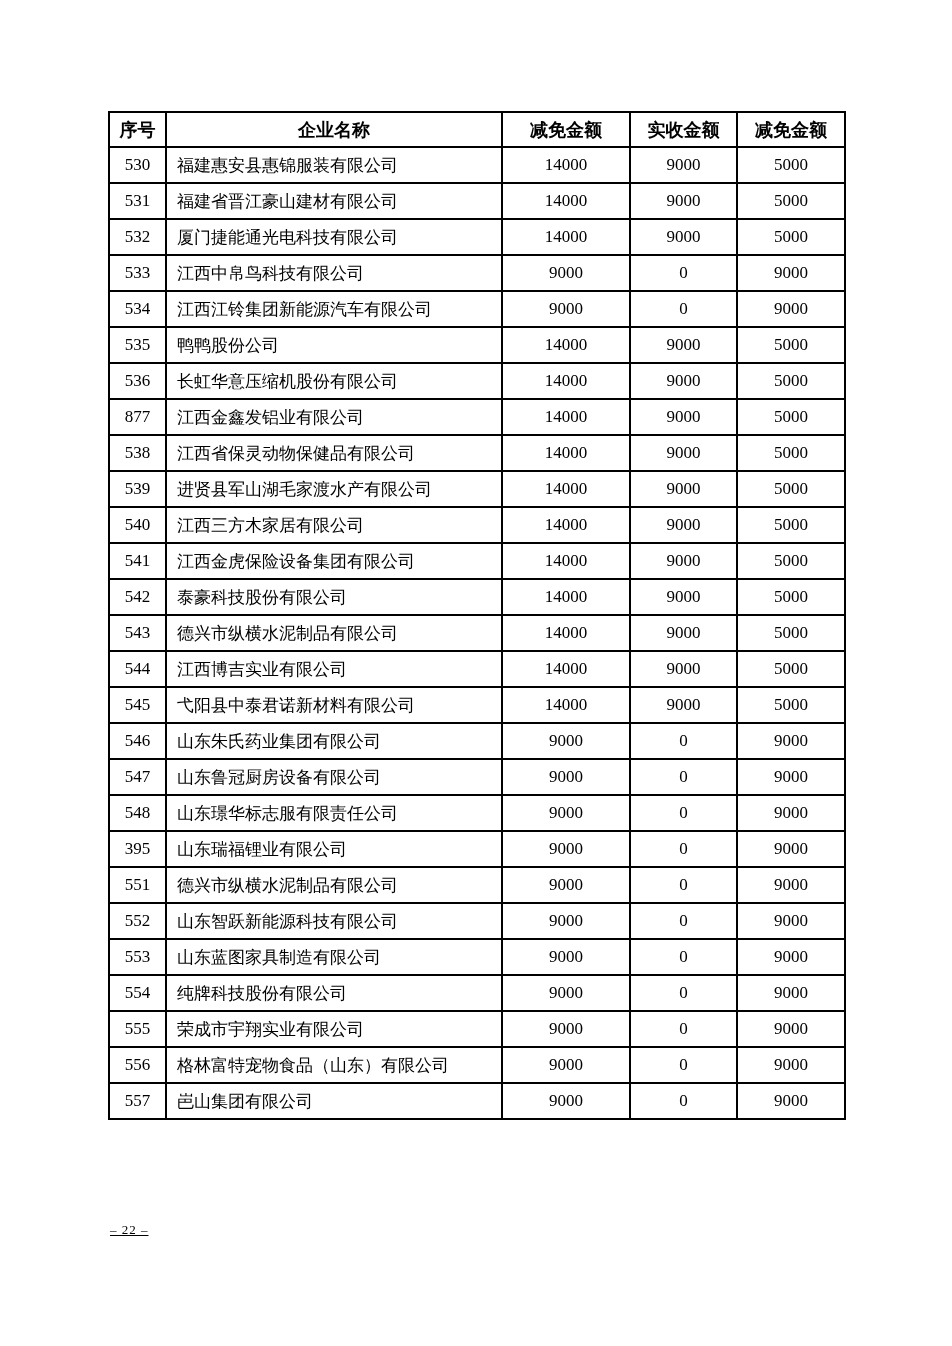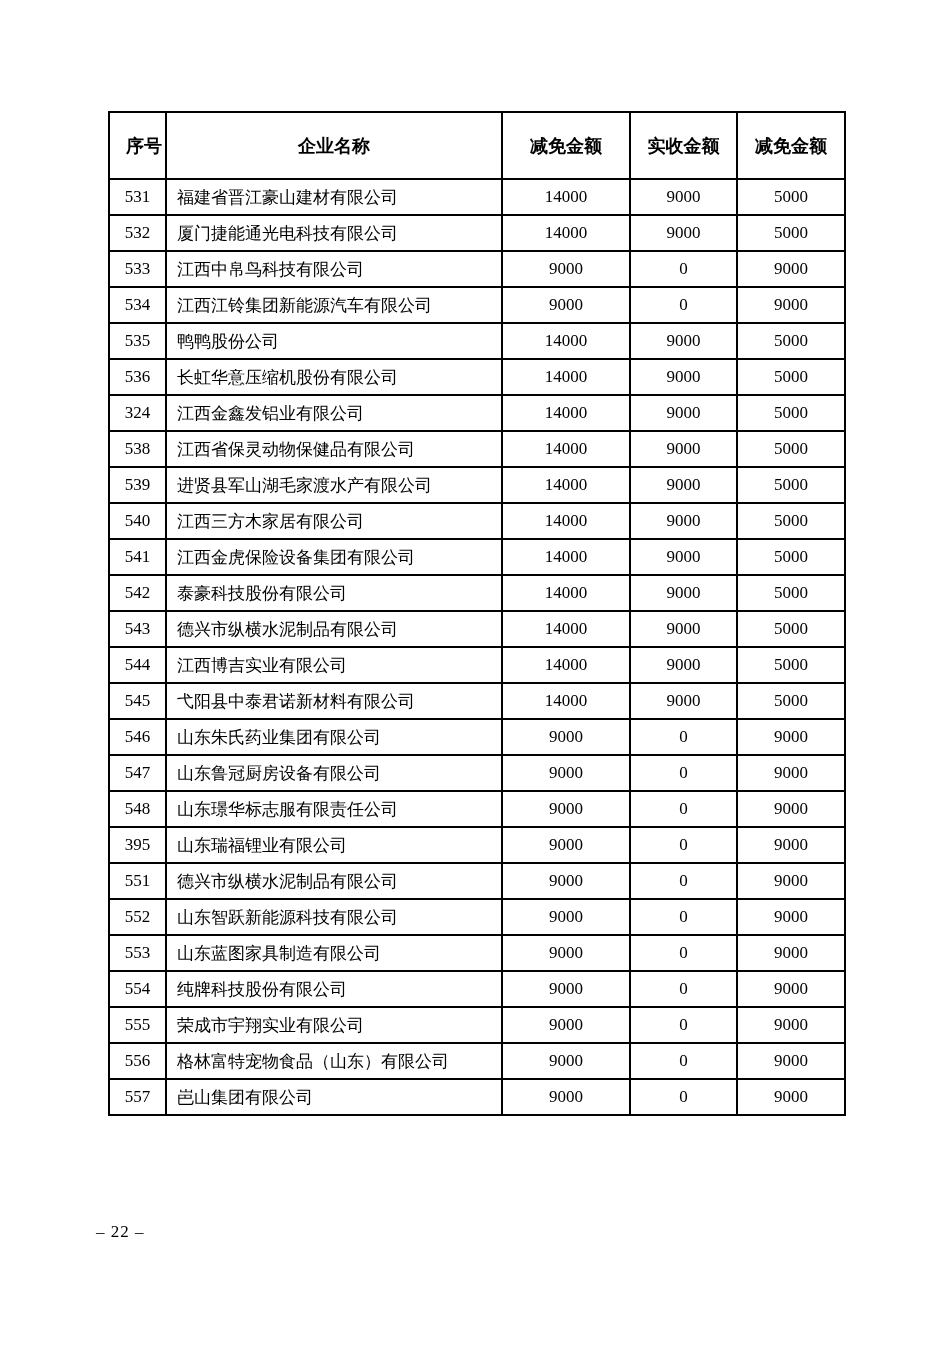--- a/index.html
+++ b/index.html
@@ -26,40 +26,41 @@
     border: 2px solid #000000;
     overflow: hidden;
     white-space: nowrap;
     vertical-align: middle;
   }
   .doc-table th {
     height: 33px;
     font-size: 18px;
     font-weight: bold;
     text-align: center;
-    padding: 16px;
+    padding: 0;
   }
   .doc-table td {
     height: 34px;
     font-size: 17px;
     padding: 0;
   }
   .doc-table td.num {
     text-align: center;
   }
   .doc-table td.name {
     text-align: left;
     padding-left: 10px;
   }
   .page-number {
     position: absolute;
-    left: 96px;
+    left: 110px;
     top: 1222px;
-    font-size: 17px;
+    font-size: 13px;
     letter-spacing: 1px;
+    text-decoration: underline;
   }
 </style>
 </head>
 <body>
 
 <table class="doc-table">
   <colgroup>
     <col style="width:57px">
     <col style="width:336px">
     <col style="width:128px">
@@ -70,20 +71,27 @@
     <tr>
       <th>序号</th>
       <th>企业名称</th>
       <th>减免金额</th>
       <th>实收金额</th>
       <th>减免金额</th>
     </tr>
   </thead>
   <tbody>
       <tr>
+        <td class="num">530</td>
+        <td class="name">福建惠安县惠锦服装有限公司</td>
+        <td class="num">14000</td>
+        <td class="num">9000</td>
+        <td class="num">5000</td>
+      </tr>
+      <tr>
         <td class="num">531</td>
         <td class="name">福建省晋江豪山建材有限公司</td>
         <td class="num">14000</td>
         <td class="num">9000</td>
         <td class="num">5000</td>
       </tr>
       <tr>
         <td class="num">532</td>
         <td class="name">厦门捷能通光电科技有限公司</td>
         <td class="num">14000</td>
@@ -112,21 +120,21 @@
         <td class="num">5000</td>
       </tr>
       <tr>
         <td class="num">536</td>
         <td class="name">长虹华意压缩机股份有限公司</td>
         <td class="num">14000</td>
         <td class="num">9000</td>
         <td class="num">5000</td>
       </tr>
       <tr>
-        <td class="num">324</td>
+        <td class="num">877</td>
         <td class="name">江西金鑫发铝业有限公司</td>
         <td class="num">14000</td>
         <td class="num">9000</td>
         <td class="num">5000</td>
       </tr>
       <tr>
         <td class="num">538</td>
         <td class="name">江西省保灵动物保健品有限公司</td>
         <td class="num">14000</td>
         <td class="num">9000</td>

